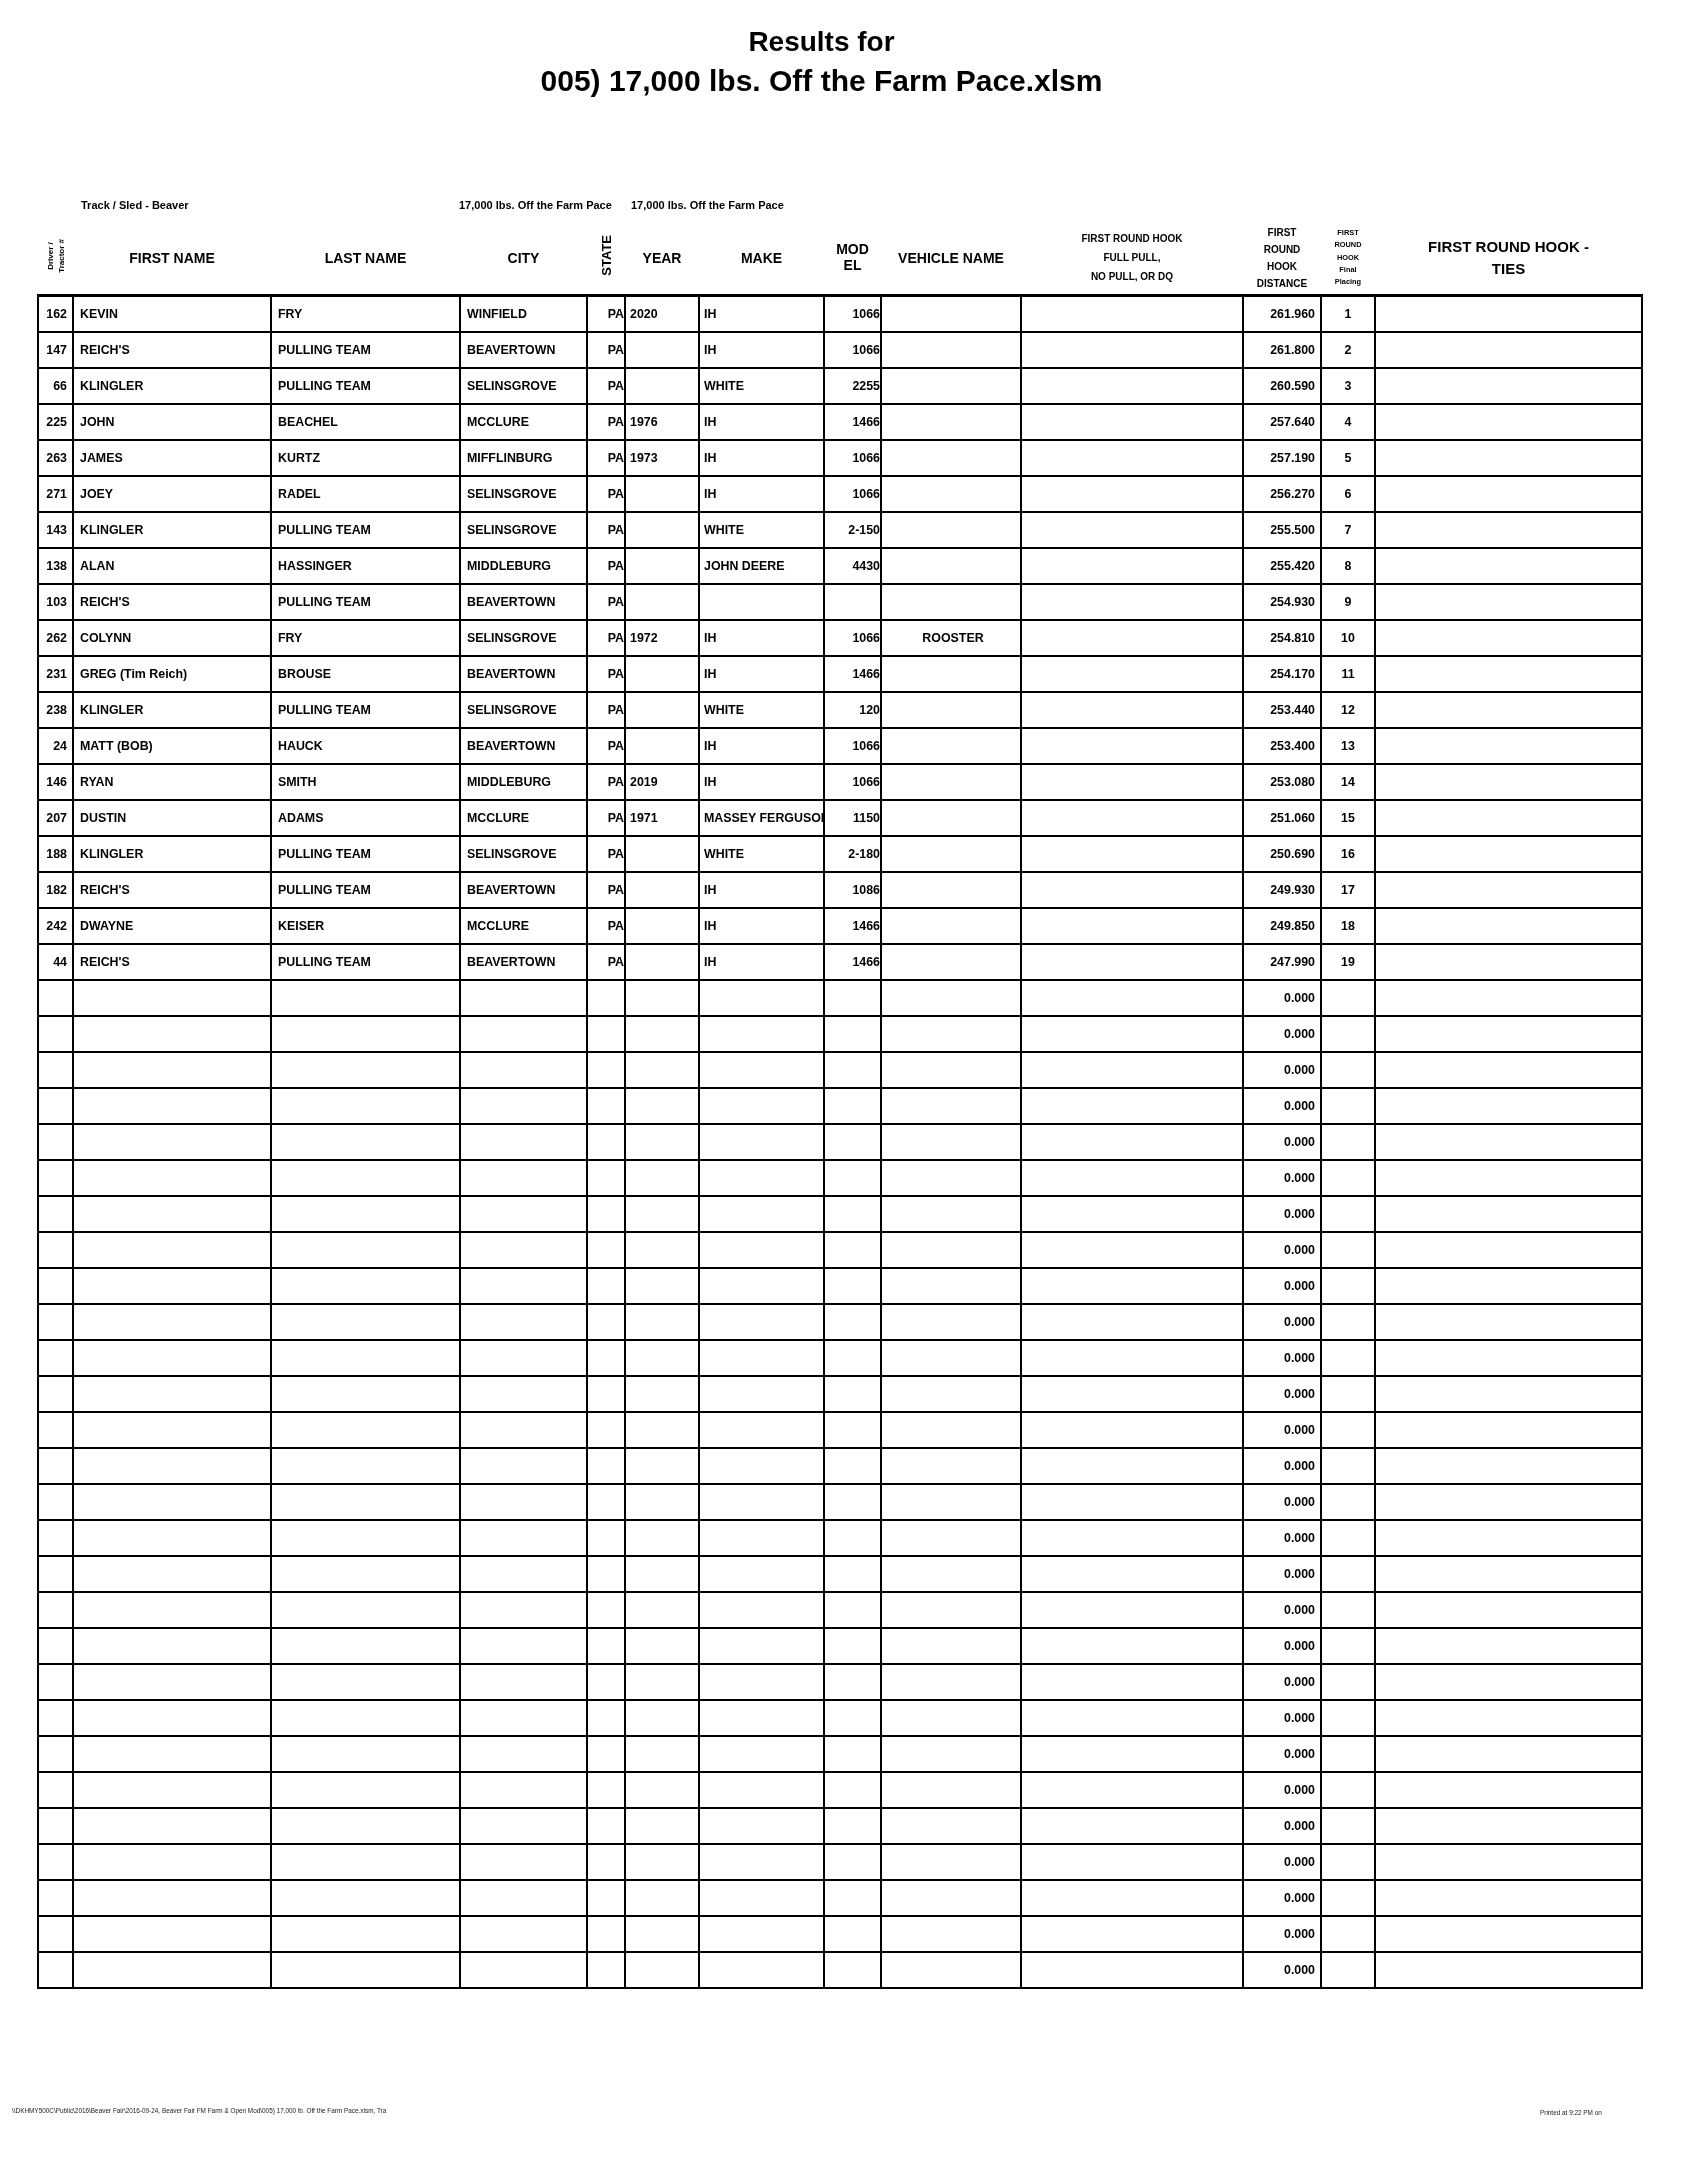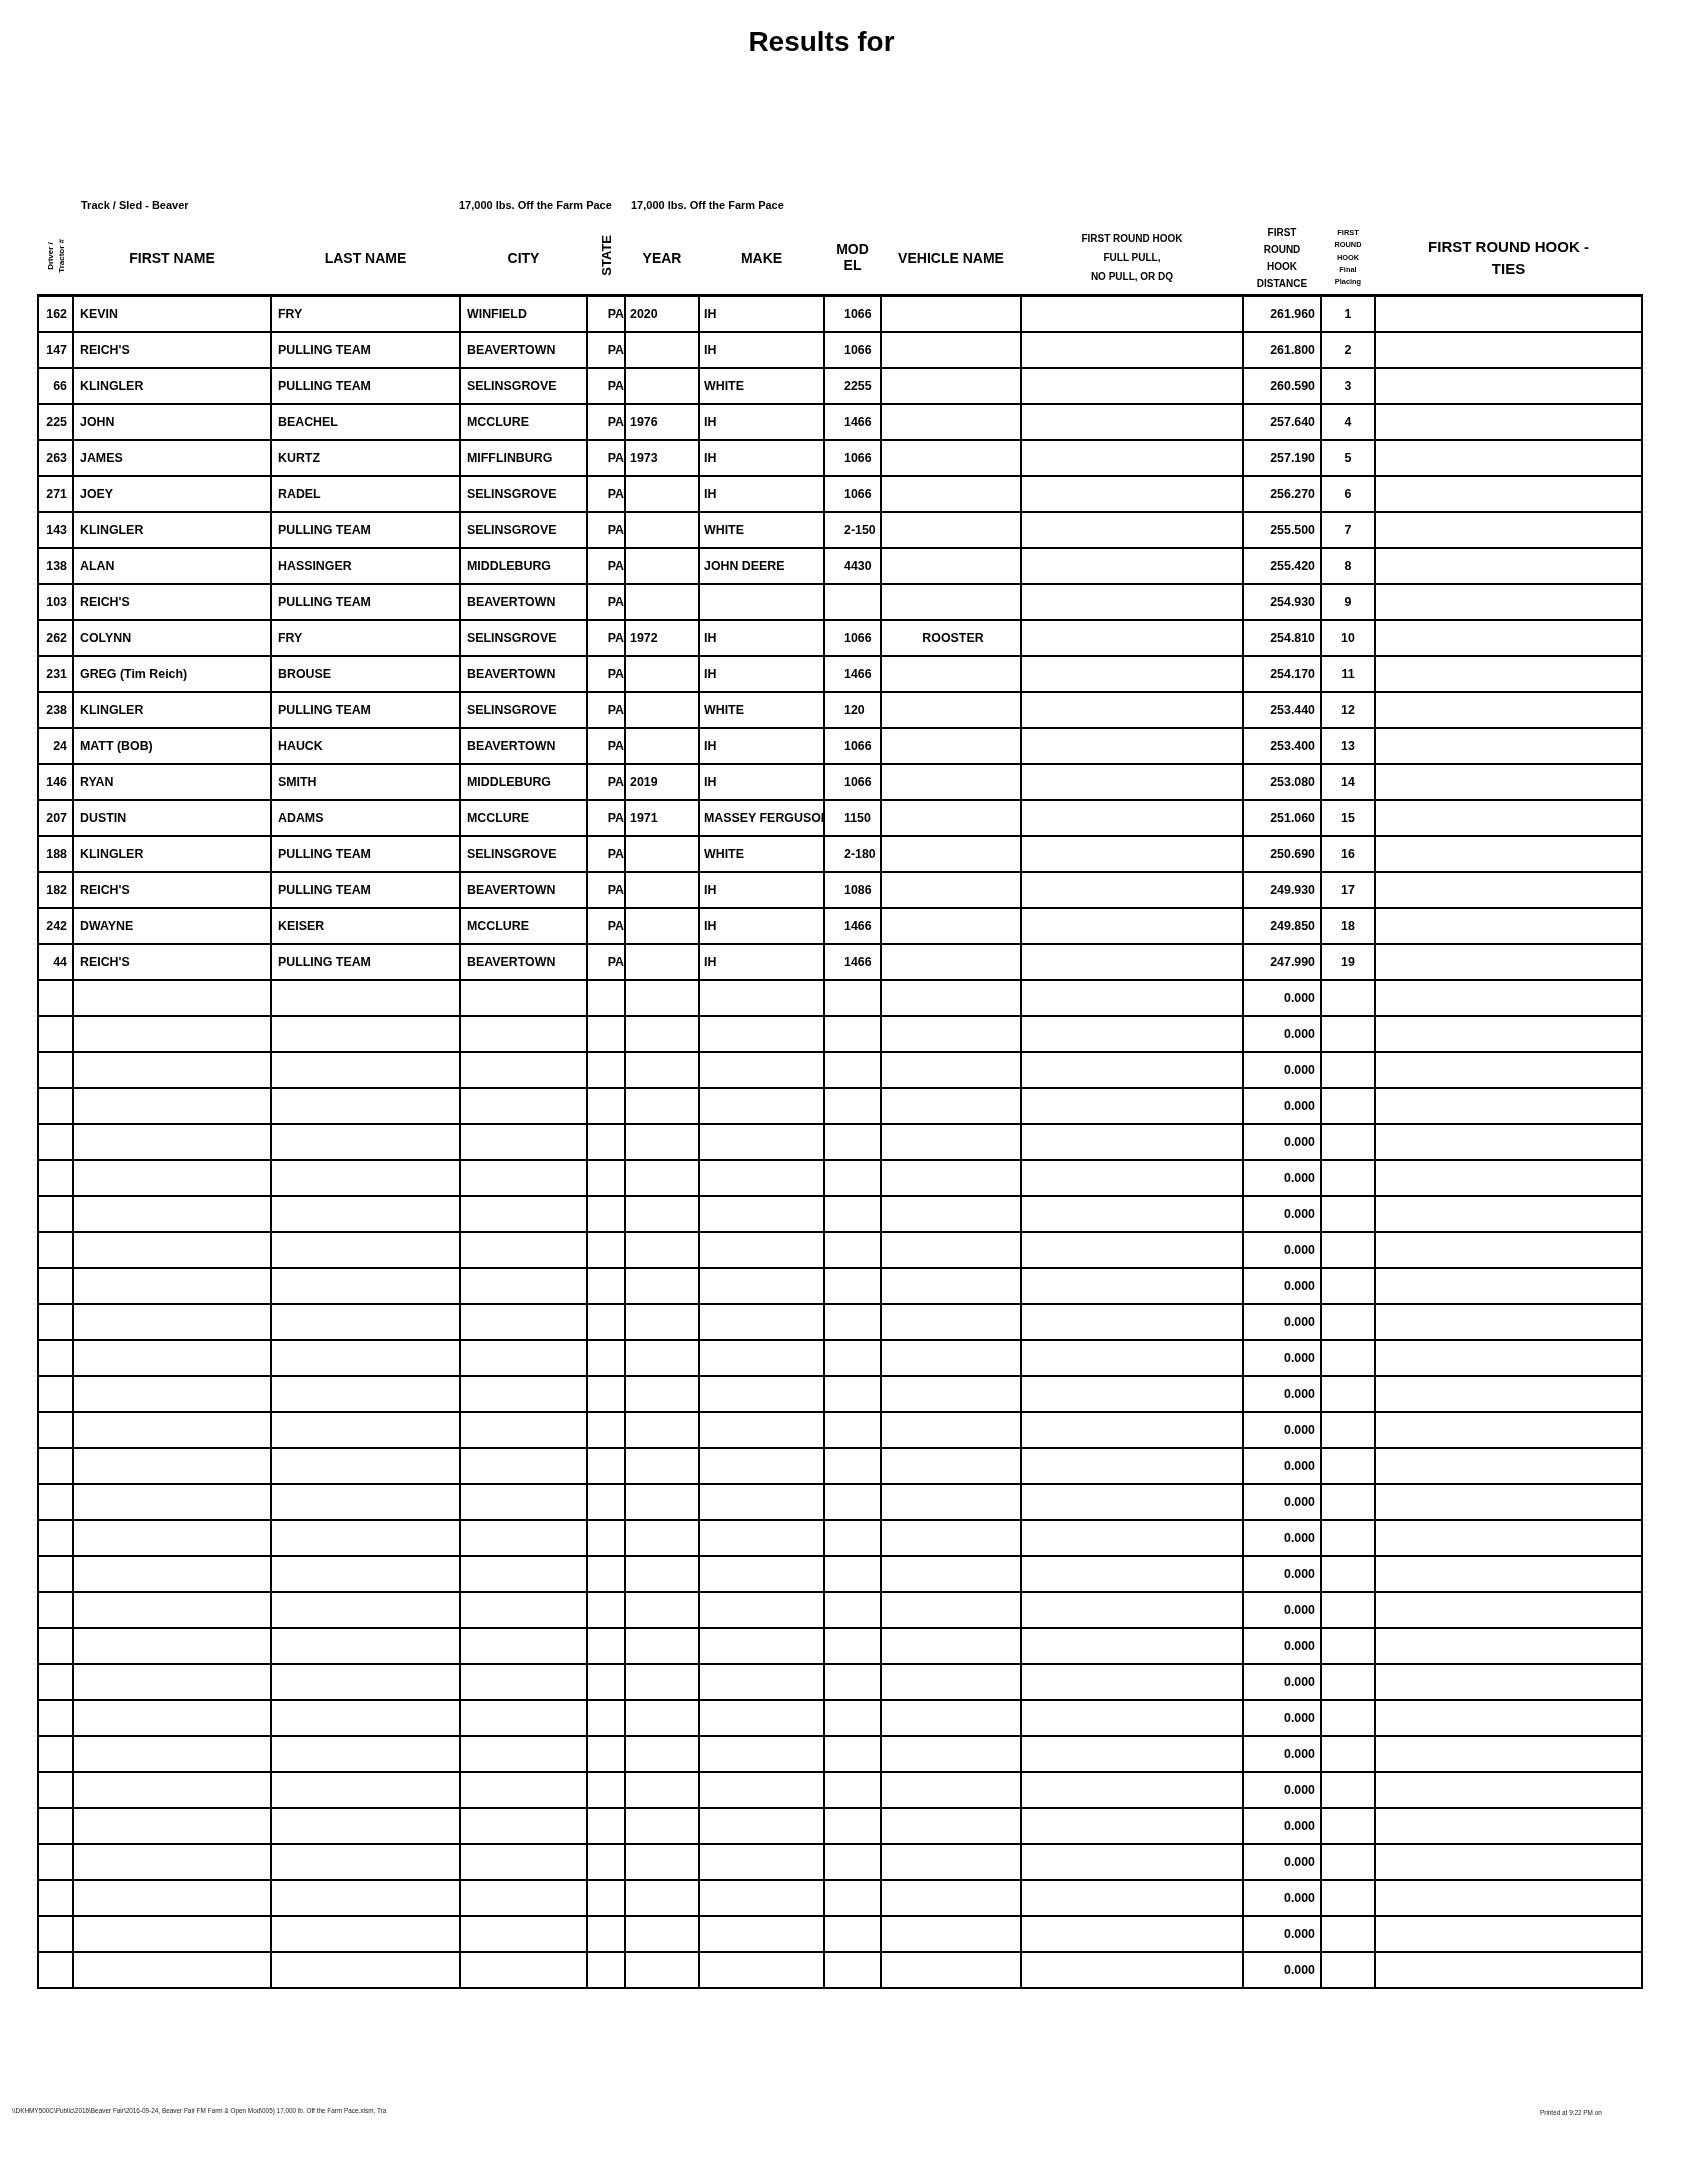--- a/index.html
+++ b/index.html
@@ -42,35 +42,36 @@
   tbody td{
     border:2px solid #000;height:34px;padding:0;
     font-weight:bold;font-size:12.4px;vertical-align:middle;
     white-space:nowrap;overflow:hidden;
   }
   td.col-num{text-align:right;padding-right:5px;}
   td.col-first_name,td.col-last_name,td.col-city{text-align:left;padding-left:6px;}
   td.col-state{text-align:right;padding-left:11px;}
   td.col-year{text-align:left;padding-left:4px;}
   td.col-make{text-align:left;padding-left:4px;}
-  td.col-model{text-align:left;padding-left:19px;margin-top:8px;}
+  td.col-model{text-align:right;padding-left:3px;margin-top:8px;}
   td.col-vehicle_name{text-align:center;padding-left:4px;}
   td.col-full_pull{text-align:center;}
   td.col-distance{text-align:right;padding-right:5px;}
   td.col-placing{text-align:center;}
   td.col-ties{text-align:left;}
 
   .footer-left{position:absolute;left:12px;top:2107px;font-size:6.4px;color:#222;white-space:nowrap;}
   .footer-right{position:absolute;left:1540px;top:2109px;font-size:6.4px;color:#222;white-space:nowrap;}
 </style>
 </head>
 <body>
 
 <div class="title-block">
   <div class="title-line1">Results for</div>
+  <div class="title-line2">005) 17,000 lbs. Off the Farm Pace.xlsm</div>
 </div>
 
 <div class="info-row">
   <div class="info-track">Track / Sled - Beaver</div>
   <div class="info-class1">17,000 lbs. Off the Farm Pace</div>
   <div class="info-class2">17,000 lbs. Off the Farm Pace</div>
 </div>
 
 <table class="results">
   <colgroup>

